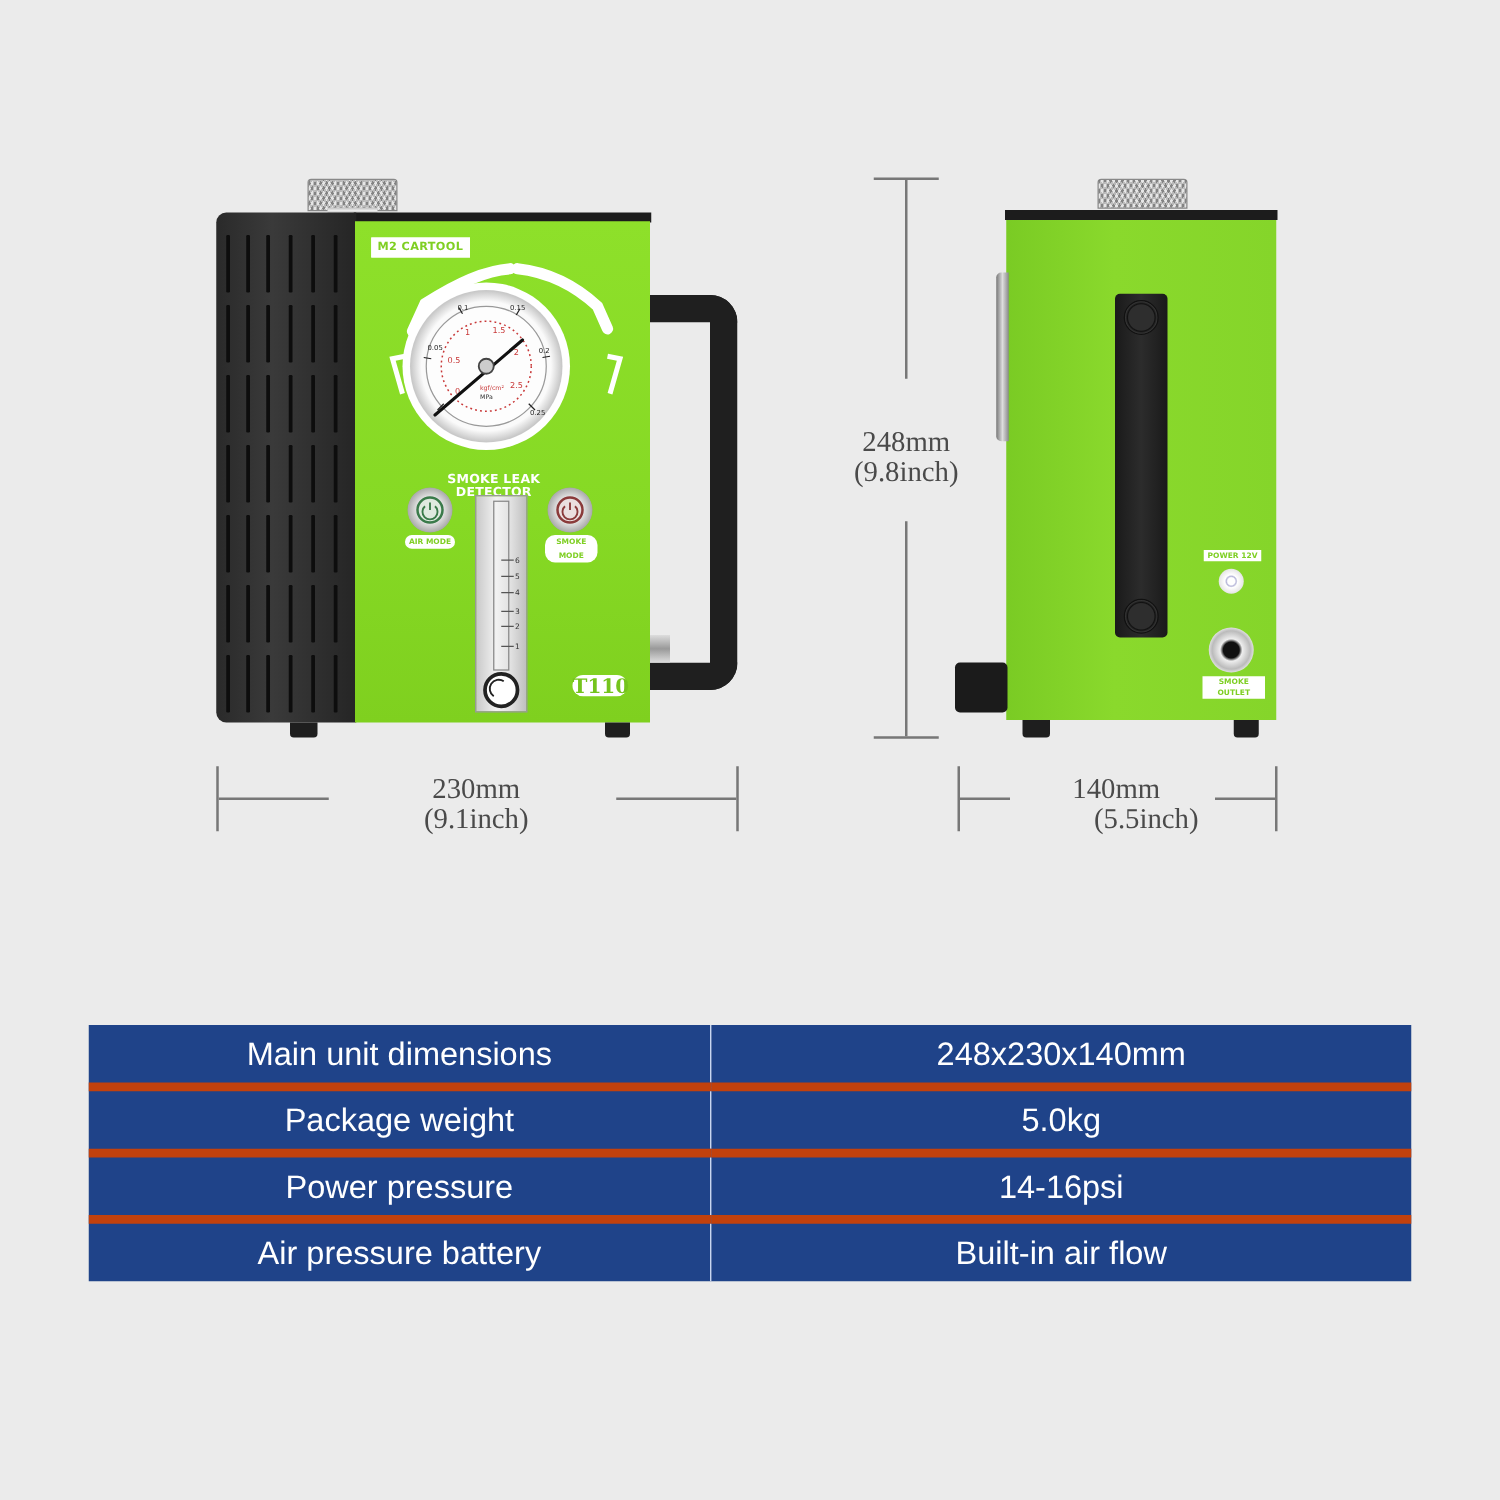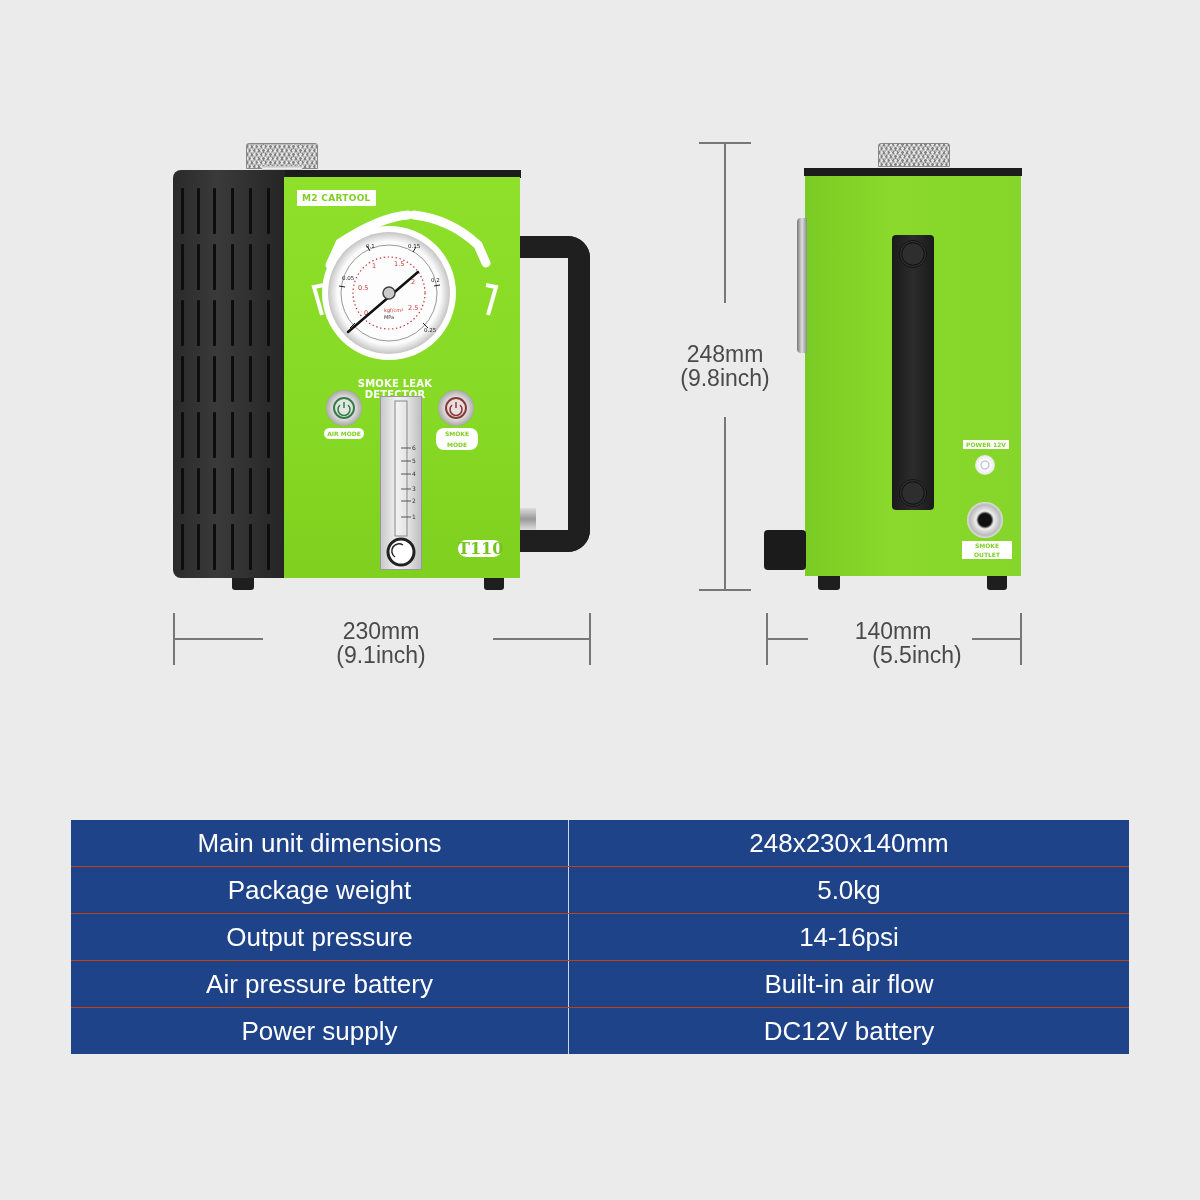--- a/index.html
+++ b/index.html
@@ -26,25 +26,25 @@
   .foot { background:#1e1e1e; border-radius:0 0 3px 3px; }
 
   
   .side-green { background:linear-gradient(90deg,#7acb24,#8ad92c 40%,#85d52a); }
   .side-handle { background:linear-gradient(90deg,#1a1a1a,#2c2c2c 50%,#1a1a1a); border-radius:4px; }
   .screw { border-radius:50%; background:radial-gradient(circle,#2e2e2e 55%,#111 60%,#3a3a3a 70%); border:1px solid #111; }
   .port-label { background:#fff; color:#7ecf24; font-size:6px; font-weight:bold; text-align:center; line-height:9px; padding:0 2px; }
 
   
   .dim-line { background:#777; }
-  .dim-text { font-family:Liberation Sans, sans-serif; font-size:23px; color:#4a4a4a; text-align:center; line-height:24px; }
+  .dim-text { font-family:Liberation Serif, serif; font-size:23px; color:#4a4a4a; text-align:center; line-height:24px; }
 
   
   .spec-table { position:absolute; left:71px; top:820px; width:1058px; border-collapse:collapse; }
-  .spec-table td { background:#1f4389; color:#fff; font-family:"Liberation Sans", sans-serif; font-size:26px; text-align:center; height:46px; padding:0; border-bottom:1px solid #c2410c; }
+  .spec-table td { background:#1f4389; color:#fff; font-family:"Liberation Sans", sans-serif; font-size:26px; text-align:center; height:46px; padding:0; border-bottom:7px solid #c2410c; }
   .spec-table tr:last-child td { border-bottom:none; }
   .spec-table td.k { width:497px; border-right:1px solid #c9d6f0; }
 </style>
 </head>
 <body>
 
 <div>
   <div class="abs knob" style="left:246px;top:143px;width:70px;height:24px;"></div>
   <div class="abs knob-neck" style="left:262px;top:166px;width:40px;height:5px;"></div>
 
@@ -247,25 +247,21 @@
   <tbody>
     <tr>
         <td class="k">Main unit dimensions</td>
         <td>248x230x140mm</td>
       </tr>
     <tr>
         <td class="k">Package weight</td>
         <td>5.0kg</td>
       </tr>
     <tr>
-        <td class="k">Output pressure</td>
+        <td class="k">Power pressure</td>
         <td>14-16psi</td>
       </tr>
     <tr>
         <td class="k">Air pressure battery</td>
         <td>Built-in air flow</td>
       </tr>
-    <tr>
-        <td class="k">Power supply</td>
-        <td>DC12V  battery</td>
-      </tr>
   </tbody>
 </table>
 
 </body></html>

